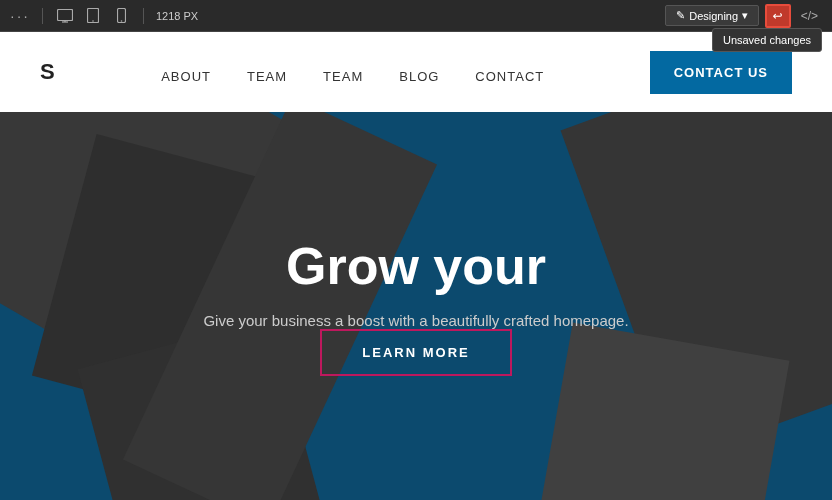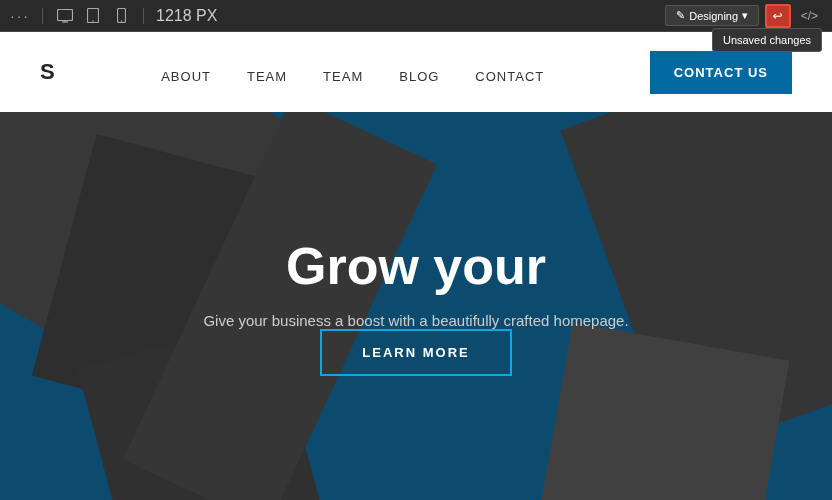--- a/index.html
+++ b/index.html
@@ -26,21 +26,21 @@
       letter-spacing: 2px;
     }
     .toolbar-separator {
       width: 1px;
       height: 16px;
       background: #555;
       margin: 0 4px;
     }
     .toolbar-px {
       color: #ccc;
-      font-size: 16px;
+      font-size: 11px;
     }
     .toolbar-right {
       display: flex;
       align-items: center;
       gap: 6px;
       position: relative;
     }
     .designing-btn {
       background: #3a3a3a;
       color: #fff;
@@ -216,21 +216,21 @@
       margin-bottom: 16px;
       letter-spacing: 0;
     }
     .hero-subtitle {
       font-size: 15px;
       color: #ccc;
       font-weight: 300;
     }
     .hero-btn {
       background: transparent;
-      border: 2px solid #0ea5e9;
+      border: 2px solid #be185d;
       color: #fff;
       padding: 14px 40px;
       font-size: 13px;
       font-weight: 600;
       letter-spacing: 2px;
       cursor: pointer;
     }
 
     .toolbar-icon-svg {
       display: inline-flex;

